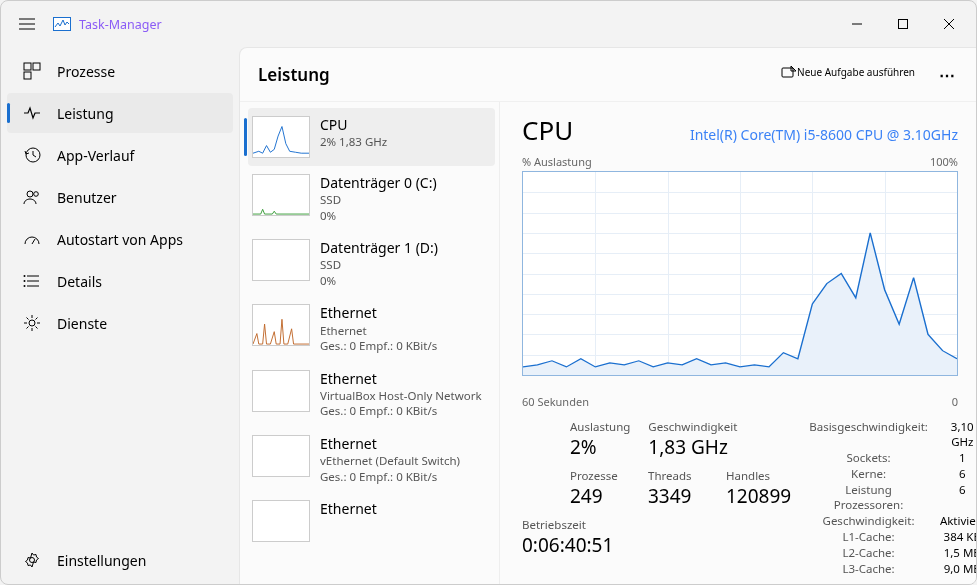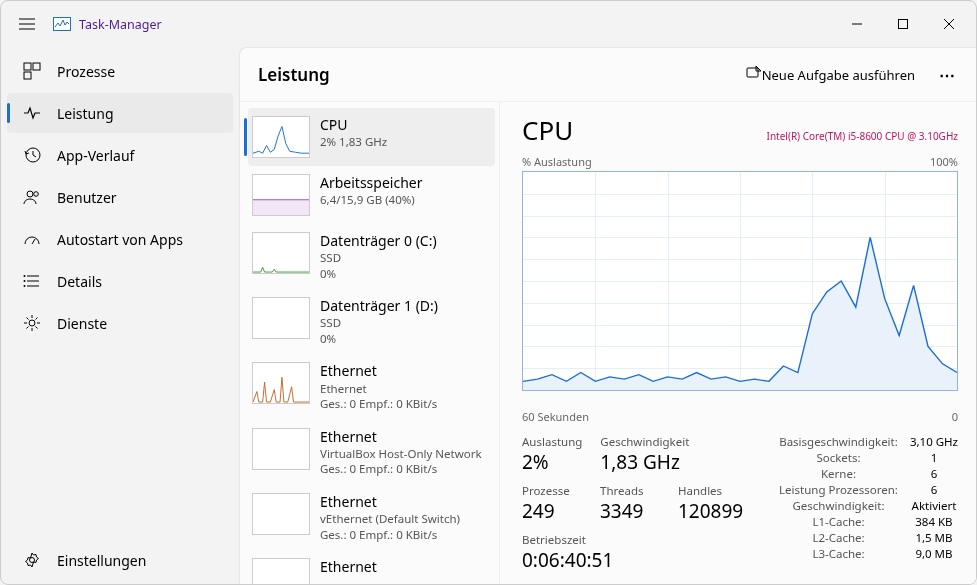--- a/index.html
+++ b/index.html
@@ -2,71 +2,71 @@
 <html><head>
 <meta charset="utf-8">
 <style>
 * { box-sizing: border-box; margin: 0; padding: 0; font-family: "Segoe UI", system-ui, sans-serif; }
 body { width: 977px; height: 585px; background: #f3f3f3; overflow: hidden; border: 1px solid #ccc; border-radius: 8px; position: relative; }
 
 
 .titlebar { height: 46px; display: flex; align-items: center; padding: 0 4px; }
 .hamburger { width: 44px; height: 40px; display: flex; align-items: center; justify-content: center; cursor: pointer; border-radius: 4px; }
 .appicon { margin: 0 8px 0 4px; width: 18px; height: 18px; }
-.apptitle { font-size: 12.5px; font-weight: 400; color: #4c1d95; }
+.apptitle { font-size: 12.5px; font-weight: 400; color: #8b5cf6; }
 .winbtns { margin-left: auto; display: flex; }
 .winbtn { width: 46px; height: 32px; display: flex; align-items: center; justify-content: center; cursor: pointer; }
 
 
 .main { display: flex; height: calc(585px - 46px); }
 .sidebar { width: 238px; padding: 4px 0; display: flex; flex-direction: column; }
 .nav-item { display: flex; align-items: center; height: 40px; padding: 0 12px 0 16px; margin: 0 6px 2px 6px; border-radius: 4px; cursor: pointer; font-size: 14px; color: #000; gap: 16px; position: relative; }
 .nav-item.selected { background: #eaeaea; }
 .nav-item.selected::before { content: ""; position: absolute; left: 0; top: 10px; bottom: 10px; width: 3px; background: #1a6fcf; border-radius: 2px; }
 .nav-icon { width: 18px; height: 18px; display: flex; align-items: center; justify-content: center; }
 .nav-spacer { flex: 1; }
 
 
 .content { flex: 1; background: #fbfbfb; border-top-left-radius: 8px; border: 1px solid #e6e6e6; border-right: none; border-bottom: none; display: flex; flex-direction: column; overflow: hidden; }
 .content-header { height: 54px; display: flex; align-items: center; padding: 0 12px 0 18px; border-bottom: 1px solid #f0f0f0; }
 .content-title { font-size: 17px; font-weight: 600; }
 .content-actions { margin-left: auto; display: flex; align-items: center; gap: 6px; }
-.action-btn { display: flex; align-items: center; gap: 0; padding: 6px 10px; border-radius: 4px; cursor: pointer; font-size: 13px; }
+.action-btn { display: flex; gap: 0; padding: 6px 10px; border-radius: 4px; cursor: pointer; font-size: 10px; }
 .more-btn { padding: 6px 8px; cursor: pointer; border-radius: 4px; font-weight: bold; letter-spacing: 1px; }
 
 .content-body { flex: 1; display: flex; overflow: hidden; }
 
 
 .resource-list { width: 260px; overflow-y: auto; padding: 6px 0 6px 8px; border-right: 1px solid #eee; }
 .resource-list::-webkit-scrollbar { width: 6px; }
 .resource-list::-webkit-scrollbar-thumb { background: #ccc; border-radius: 3px; }
 .resource-item { display: flex; gap: 10px; padding: 8px 8px 8px 4px; cursor: pointer; border-radius: 4px; margin-right: 4px; position: relative; }
 .resource-item.selected { background: #eeeeee; }
 .resource-item.selected::before { content: ""; position: absolute; left: -4px; top: 10px; bottom: 10px; width: 3px; background: #1a6fcf; border-radius: 2px; }
 .thumb { width: 58px; height: 42px; border: 1px solid #ccc; background: #fff; flex-shrink: 0; position: relative; overflow: hidden; }
 .thumb svg { width: 100%; height: 100%; display: block; }
 .res-title { font-size: 14px; font-weight: 400; line-height: 1.3; }
 .res-sub { font-size: 11.5px; color: #555; line-height: 1.35; }
 
 
 .detail { flex: 1; padding: 10px 18px 10px 22px; overflow: hidden; display: flex; flex-direction: column; }
 .detail-head { display: flex; align-items: baseline; justify-content: space-between; margin-bottom: 6px; }
 .detail-title { font-size: 26px; font-weight: 400; }
-.detail-sub { font-size: 10px; color: #be185d; }
+.detail-sub { font-size: 14px; color: #3b82f6; }
 .axis-labels { display: flex; justify-content: space-between; font-size: 11px; color: #666; margin-bottom: 2px; }
 .chart { border: 1px solid #8fb6df; height: 220px; background: #fff; position: relative; }
 .chart-grid { position: absolute; inset: 0; }
 .chart-grid .hline { position: absolute; left: 0; right: 0; border-top: 1px solid #e6eef7; }
 .chart-grid .vline { position: absolute; top: 0; bottom: 0; border-left: 1px solid #e6eef7; }
 .chart svg { position: absolute; inset: 0; width: 100%; height: 100%; }
 .axis-bottom { display: flex; justify-content: space-between; font-size: 11px; color: #666; margin-top: 18px; margin-bottom: 10px; }
 
 .stats { display: flex; gap: 18px; }
 .stats-left { display: flex; flex-direction: column; gap: 8px; }
-.stat-block-row { display: flex; gap: 18px; }
+.stat-block-row { display: flex; gap: 18px; margin-left: 48px; }
 .stat-block { min-width: 60px; }
 .stat-label { font-size: 11.5px; color: #555; }
 .stat-value { font-size: 19px; font-weight: 400; color: #000; }
 .stats-right { margin-left: auto; display: grid; grid-template-columns: auto auto; column-gap: 12px; row-gap: 1px; font-size: 11.5px; align-content: start; }
 .stats-right .k { color: #555; text-align: center; }
 .stats-right .v { color: #000; text-align: center; }
 </style>
 </head>
 <body>
 
@@ -206,32 +206,20 @@
               <svg viewBox="0 0 58 42" preserveAspectRatio="none">
                 <polyline points="0,38 6,36 10,38 14,30 18,37 22,34 26,20 30,10 34,28 38,36 44,37 50,38 58,38" fill="none" stroke="#1a6fcf" stroke-width="1"></polyline>
               </svg>
             </div>
           <div>
             <div class="res-title">CPU</div>
             <div class="res-sub">2%  1,83 GHz</div>
           </div>
         </div>
 
-        <div class="resource-item">
-          <div class="thumb">
-              <svg viewBox="0 0 58 42" preserveAspectRatio="none">
-                <rect x="0" y="26" width="58" height="16" fill="#f3e6f7"></rect>
-                <line x1="0" y1="26" x2="58" y2="26" stroke="#9b4fb0" stroke-width="1"></line>
-              </svg>
-            </div>
-          <div>
-            <div class="res-title">Arbeitsspeicher</div>
-            <div class="res-sub">6,4/15,9 GB (40%)</div>
-          </div>
-        </div>
 
         <div class="resource-item">
           <div class="thumb">
               <svg viewBox="0 0 58 42" preserveAspectRatio="none">
                 <polyline points="0,41 8,41 10,36 12,41 20,41 22,38 24,41 58,41" fill="none" stroke="#3a9c3a" stroke-width="1"></polyline>
               </svg>
             </div>
           <div>
             <div class="res-title">Datenträger 0 (C:)</div>
             <div class="res-sub">SSD</div>

